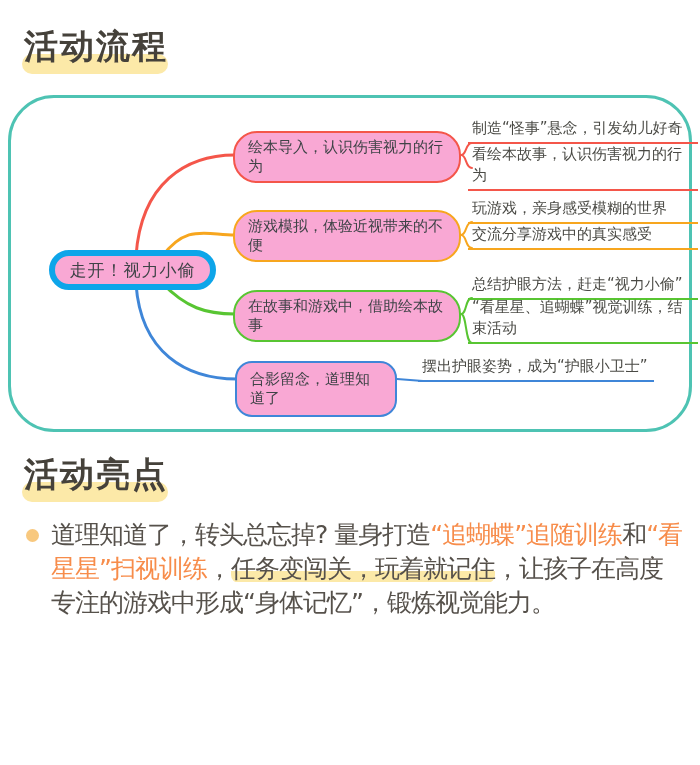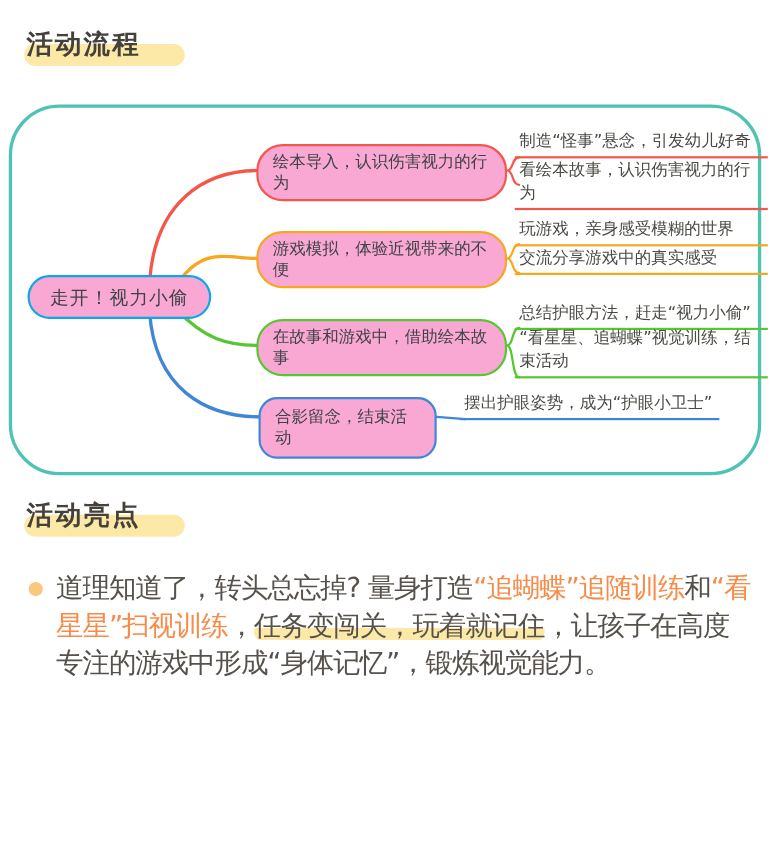--- a/index.html
+++ b/index.html
@@ -4,31 +4,31 @@
 <style>
   * { margin:0; padding:0; box-sizing:border-box; }
   html,body { width:700px; height:765px; background:#ffffff;
     font-family:"DejaVu Sans","Liberation Sans",sans-serif; }
   .page { position:relative; width:700px; height:765px; overflow:hidden; background:#fff; }
 
   
   .title-block { position:absolute; left:24px; width:220px; }
   .title-block .bar { position:absolute; left:-2px; bottom:-4px; width:146px; height:20px;
     background:#fce9a8; border-radius:10px; }
-  .title-block h2 { position:relative; font-size:24px; font-weight:800; color:#45413a;
+  .title-block h2 { position:relative; font-size:34px; font-weight:800; color:#45413a;
     letter-spacing:2px; }
   #flow-title { top:24px; }
   #hl-title { top:452px; }
 
   
   .mindmap { position:absolute; left:8px; top:95px; width:684px; height:337px;
     border:3px solid #4ec3b3; border-radius:46px; background:#fff; }
   .mindmap svg.links { position:absolute; left:0; top:0; z-index:0; }
   .node { position:absolute; z-index:2; background:#f9a8d4; color:#3f4347; }
-  .center-node { left:14px; top:152px; width:167px; height:40px; border:2px solid #0ea5e9;
+  .center-node { left:38px; top:152px; width:167px; height:40px; border:6px solid #0ea5e9;
     border-radius:21px; font-size:17px; display:flex; align-items:center; justify-content:center;
     letter-spacing:1px;text-align:center; }
   .branch-node { left:222px; width:228px; border-width:2px; border-style:solid;
     border-radius:24px; font-size:15px; line-height:19px; padding:5px 13px; }
   .b-red    { border-color:#f4564a; }
   .b-orange { border-color:#f7a61e; }
   .b-green  { border-color:#58c532; }
   .b-blue   { border-color:#3f86d8; }
   #branch-0 { top:33px;  }
   #branch-1 { top:112px; }
@@ -79,21 +79,21 @@
       <path d="M 450 137 C 456 137, 454 124, 461 124 M 450 137 C 456 137, 454 150, 461 150" fill="none" stroke-width="2" stroke-linecap="round" stroke="#f7a61e"></path>
       <path d="M 450 216 C 456 216, 454 200, 461 200 M 450 216 C 456 216, 454 245, 461 245" fill="none" stroke-width="2" stroke-linecap="round" stroke="#58c532"></path>
       <path d="M 386 281 L 412 283" fill="none" stroke-width="2" stroke-linecap="round" stroke="#3f86d8"></path>
     </svg>
 
     <div class="node center-node">走开！视力小偷</div>
 
     <div class="node branch-node b-red" id="branch-0">绘本导入，认识伤害视力的行为</div>
     <div class="node branch-node b-orange" id="branch-1">游戏模拟，体验近视带来的不便</div>
     <div class="node branch-node b-green" id="branch-2">在故事和游戏中，借助绘本故事</div>
-    <div class="node branch-node b-blue" id="branch-3">合影留念，结束活动</div>
+    <div class="node branch-node b-blue" id="branch-3">合影留念，道理知道了</div>
 
     <div class="leaf u-red" id="leaf-0-0">制造“怪事”悬念，引发幼儿好奇</div>
     <div class="leaf u-red" id="leaf-0-1">看绘本故事，认识伤害视力的行为</div>
     <div class="leaf u-orange" id="leaf-1-0">玩游戏，亲身感受模糊的世界</div>
     <div class="leaf u-orange" id="leaf-1-1">交流分享游戏中的真实感受</div>
     <div class="leaf u-green" id="leaf-2-0">总结护眼方法，赶走“视力小偷”</div>
     <div class="leaf u-green" id="leaf-2-1">“看星星、追蝴蝶”视觉训练，结束活动</div>
     <div class="leaf u-blue" id="leaf-3-0">摆出护眼姿势，成为“护眼小卫士”</div>
   </div>
 

